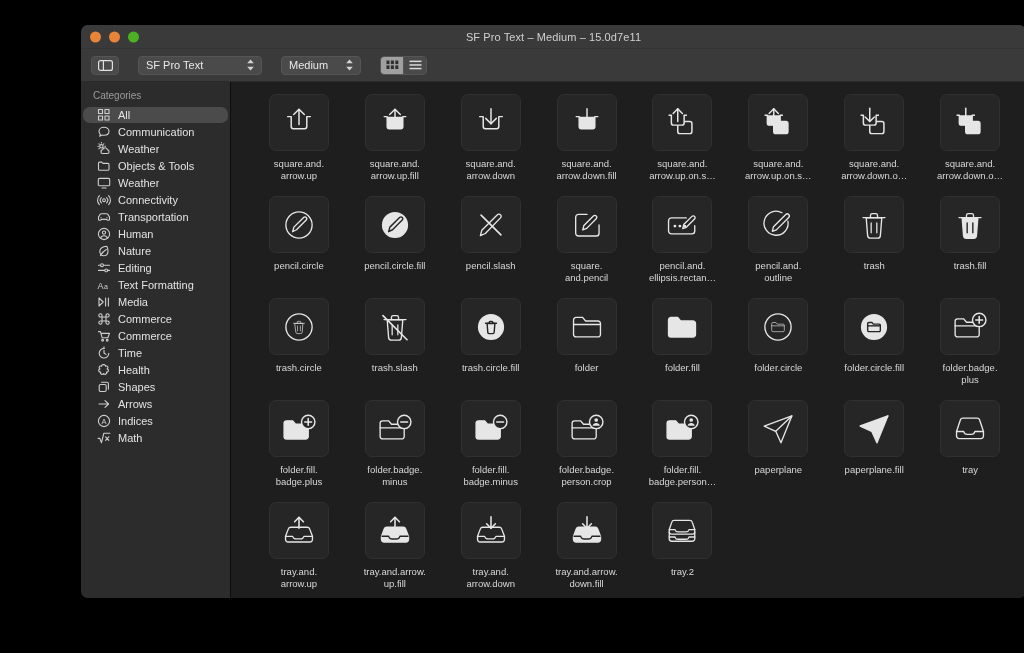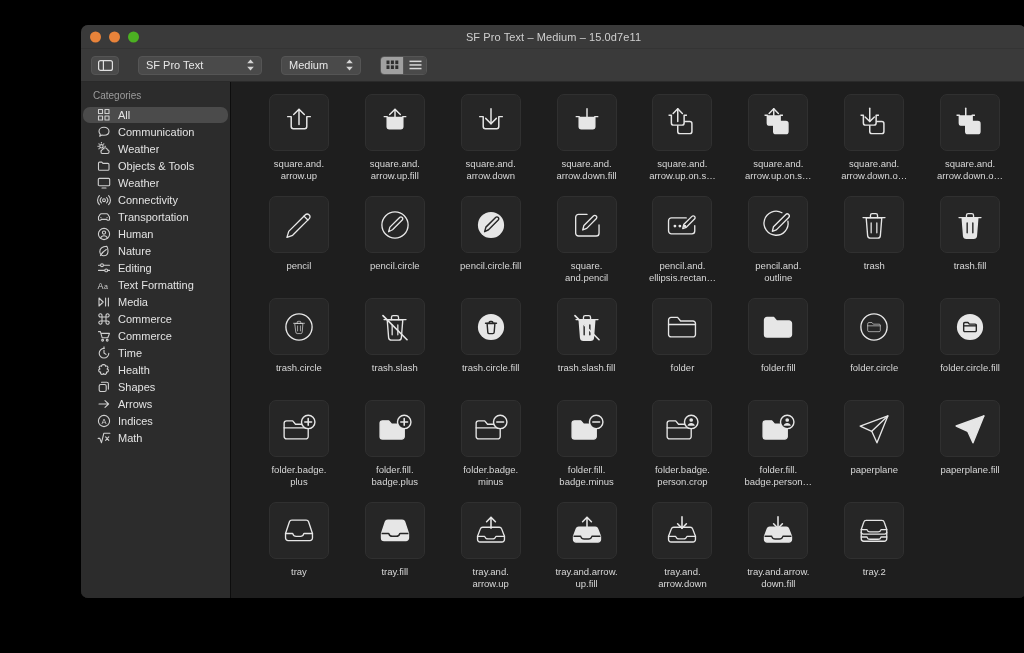--- a/index.html
+++ b/index.html
@@ -568,43 +568,43 @@
                   <path d="M18 3v19" fill="none" stroke="#e6e6e6" stroke-width="2.1" stroke-linecap="round" stroke-linejoin="round"></path>
                   <path d="M11.5 15.5 18 22 24.5 15.5" fill="none" stroke="#e6e6e6" stroke-width="2.1" stroke-linecap="round" stroke-linejoin="round"></path>
                 </svg>
               </div>
               <div class="cell-label">square.and.
 arrow.down.o…</div>
             </div>
             <div class="cell">
               <div class="tile">
                 <svg width="34" height="34" viewBox="0 0 48 48">
-                  <path d="M7 41.5 9.5 33 33 9.5a3.5 3.5 0 0 1 5 0l.5.5a3.5 3.5 0 0 1 0 5L15 38.5z" fill="none" stroke="#e6e6e6" stroke-width="1.9" stroke-linecap="round" stroke-linejoin="round"></path>
-                  <path d="M31 11.5 36.5 17" fill="none" stroke="#e6e6e6" stroke-width="1.9" stroke-linecap="round" stroke-linejoin="round"></path>
-                </svg>
-              </div>
-              <div class="cell-label">pencil</div>
-            </div>
-            <div class="cell">
-              <div class="tile">
-                <svg width="34" height="34" viewBox="0 0 48 48">
                   <circle cx="24" cy="24" r="18.5" fill="none" stroke="#e6e6e6" stroke-width="1.9" stroke-linecap="round" stroke-linejoin="round"></circle>
                   <path d="M15 33.5 16.8 27 30.5 13.3a2.6 2.6 0 0 1 3.7 0 2.6 2.6 0 0 1 0 3.7L20.5 30.7z" fill="none" stroke="#e6e6e6" stroke-width="1.9" stroke-linecap="round" stroke-linejoin="round"></path>
                 </svg>
               </div>
               <div class="cell-label">pencil.circle</div>
             </div>
             <div class="cell">
               <div class="tile">
                 <svg width="34" height="34" viewBox="0 0 48 48">
                   <circle cx="24" cy="24" r="18.5" fill="#e6e6e6"></circle>
                   <path d="M15 33.5 16.8 27 30.5 13.3a2.6 2.6 0 0 1 3.7 0 2.6 2.6 0 0 1 0 3.7L20.5 30.7z" fill="none" stroke="#262626" stroke-width="2" stroke-linejoin="round"></path>
                 </svg>
               </div>
               <div class="cell-label">pencil.circle.fill</div>
+            </div>
+            <div class="cell">
+              <div class="tile">
+                <svg width="34" height="34" viewBox="0 0 48 48">
+                  <path d="M9 39 11 31.5 33 9.5a3 3 0 0 1 4.4 0 3 3 0 0 1 0 4.4L16 36z" fill="none" stroke="#e6e6e6" stroke-width="1.9" stroke-linecap="round" stroke-linejoin="round"></path>
+                  <path d="M10 10 38 38" stroke="#e6e6e6" stroke-width="2.3" stroke-linecap="round" fill="none"></path>
+                </svg>
+              </div>
+              <div class="cell-label">pencil.slash</div>
             </div>
             <div class="cell">
               <div class="tile">
                 <svg width="34" height="34" viewBox="0 0 48 48">
                   <path d="M41 24v11.5a4 4 0 0 1-4 4H12a4 4 0 0 1-4-4V13a4 4 0 0 1 4-4h12" fill="none" stroke="#e6e6e6" stroke-width="1.9" stroke-linecap="round" stroke-linejoin="round"></path>
                   <path d="M18 31l1.6-6.4L33 11.2a2.8 2.8 0 0 1 4 0 2.8 2.8 0 0 1 0 4L23.6 28.8z" fill="none" stroke="#e6e6e6" stroke-width="1.9" stroke-linecap="round" stroke-linejoin="round"></path>
                 </svg>
               </div>
               <div class="cell-label">square.
 and.pencil</div>
@@ -689,32 +689,20 @@
                     <path d="M8.5 13.5h31" fill="none" stroke="#262626" stroke-width="4" stroke-linecap="round"></path>
                     <path d="M19 13.5v-3a2.5 2.5 0 0 1 2.5-2.5h5a2.5 2.5 0 0 1 2.5 2.5v3" fill="none" stroke="#262626" stroke-width="4" stroke-linejoin="round"></path>
                   </g>
                 </svg>
               </div>
               <div class="cell-label">trash.circle.fill</div>
             </div>
             <div class="cell">
               <div class="tile">
                 <svg width="34" height="34" viewBox="0 0 48 48">
-                  <path d="M13 14h22l-2 25a4 4 0 0 1-4 3.6H19A4 4 0 0 1 15 39z" fill="#e6e6e6" stroke="#e6e6e6" stroke-width="2" stroke-linejoin="round"></path>
-                  <path d="M8.5 13.5h31" fill="none" stroke="#e6e6e6" stroke-width="1.9" stroke-linecap="round" stroke-linejoin="round"></path>
-                  <path d="M19 13.5v-3a2.5 2.5 0 0 1 2.5-2.5h5a2.5 2.5 0 0 1 2.5 2.5v3" fill="none" stroke="#e6e6e6" stroke-width="1.9" stroke-linecap="round" stroke-linejoin="round"></path>
-                  <path d="M20 21v14M28 21v14" stroke="#262626" stroke-width="2" stroke-linecap="round"></path>
-                  <path d="M7 8 41 42" stroke="#e6e6e6" stroke-width="2.3" stroke-linecap="round" fill="none"></path>
-                </svg>
-              </div>
-              <div class="cell-label">trash.slash.fill</div>
-            </div>
-            <div class="cell">
-              <div class="tile">
-                <svg width="34" height="34" viewBox="0 0 48 48">
                   <path d="M5 14a3.5 3.5 0 0 1 3.5-3.5h9.3l4.2 5h17.5A3.5 3.5 0 0 1 43 19v15.5a3.5 3.5 0 0 1-3.5 3.5h-31A3.5 3.5 0 0 1 5 34.5z" fill="none" stroke="#e6e6e6" stroke-width="1.9" stroke-linecap="round" stroke-linejoin="round"></path>
                   <path d="M5 20.5h38" fill="none" stroke="#e6e6e6" stroke-width="1.9" stroke-linecap="round" stroke-linejoin="round"></path>
                 </svg>
               </div>
               <div class="cell-label">folder</div>
             </div>
             <div class="cell">
               <div class="tile">
                 <svg width="34" height="34" viewBox="0 0 48 48">
                   <path d="M5 14a3.5 3.5 0 0 1 3.5-3.5h9.3l4.2 5h17.5A3.5 3.5 0 0 1 43 19v15.5a3.5 3.5 0 0 1-3.5 3.5h-31A3.5 3.5 0 0 1 5 34.5z" fill="#e6e6e6" stroke="#e6e6e6" stroke-width="2" stroke-linejoin="round"></path>
@@ -840,29 +828,20 @@
                 <svg width="34" height="34" viewBox="0 0 48 48">
                   <path d="M5 27.5 10.5 11a3.5 3.5 0 0 1 3.3-2.4h20.4A3.5 3.5 0 0 1 37.5 11L43 27.5v6.5a3.5 3.5 0 0 1-3.5 3.5h-31A3.5 3.5 0 0 1 5 34z" fill="none" stroke="#e6e6e6" stroke-width="1.9" stroke-linecap="round" stroke-linejoin="round"></path>
                   <path d="M5 27.5h9.5a1 1 0 0 1 1 .8c.5 2 2.3 3.2 4.5 3.2h6c2.2 0 4-1.2 4.5-3.2a1 1 0 0 1 1-.8H43" fill="none" stroke="#e6e6e6" stroke-width="1.9" stroke-linecap="round" stroke-linejoin="round"></path>
                 </svg>
               </div>
               <div class="cell-label">tray</div>
             </div>
             <div class="cell">
               <div class="tile">
                 <svg width="34" height="34" viewBox="0 0 48 48">
-                  <path d="M5 27.5 10.5 11a3.5 3.5 0 0 1 3.3-2.4h20.4A3.5 3.5 0 0 1 37.5 11L43 27.5v6.5a3.5 3.5 0 0 1-3.5 3.5h-31A3.5 3.5 0 0 1 5 34z" fill="#e6e6e6" stroke="#e6e6e6" stroke-width="2" stroke-linejoin="round"></path>
-                  <path d="M5 27.5h9.5a1 1 0 0 1 1 .8c.5 2 2.3 3.2 4.5 3.2h6c2.2 0 4-1.2 4.5-3.2a1 1 0 0 1 1-.8H43" fill="none" stroke="#262626" stroke-width="2" stroke-linejoin="round"></path>
-                </svg>
-              </div>
-              <div class="cell-label">tray.fill</div>
-            </div>
-            <div class="cell">
-              <div class="tile">
-                <svg width="34" height="34" viewBox="0 0 48 48">
                   <path d="M5 31.5 9 21a3.5 3.5 0 0 1 3.3-2.3h23.4A3.5 3.5 0 0 1 39 21l4 10.5V36a3.5 3.5 0 0 1-3.5 3.5h-31A3.5 3.5 0 0 1 5 36z" fill="none" stroke="#e6e6e6" stroke-width="1.9" stroke-linecap="round" stroke-linejoin="round"></path>
                   <path d="M5 31.5h9.5a1 1 0 0 1 1 .8c.5 1.8 2.3 2.9 4.5 2.9h6c2.2 0 4-1.1 4.5-2.9a1 1 0 0 1 1-.8H43" fill="none" stroke="#e6e6e6" stroke-width="1.9" stroke-linecap="round" stroke-linejoin="round"></path>
                   <path d="M24 20V5" fill="none" stroke="#e6e6e6" stroke-width="2.2" stroke-linecap="round"></path>
                   <path d="M17.8 11 24 4.6 30.2 11" fill="none" stroke="#e6e6e6" stroke-width="2.2" stroke-linecap="round" stroke-linejoin="round"></path>
                 </svg>
               </div>
               <div class="cell-label">tray.and.
 arrow.up</div>
             </div>
             <div class="cell">

